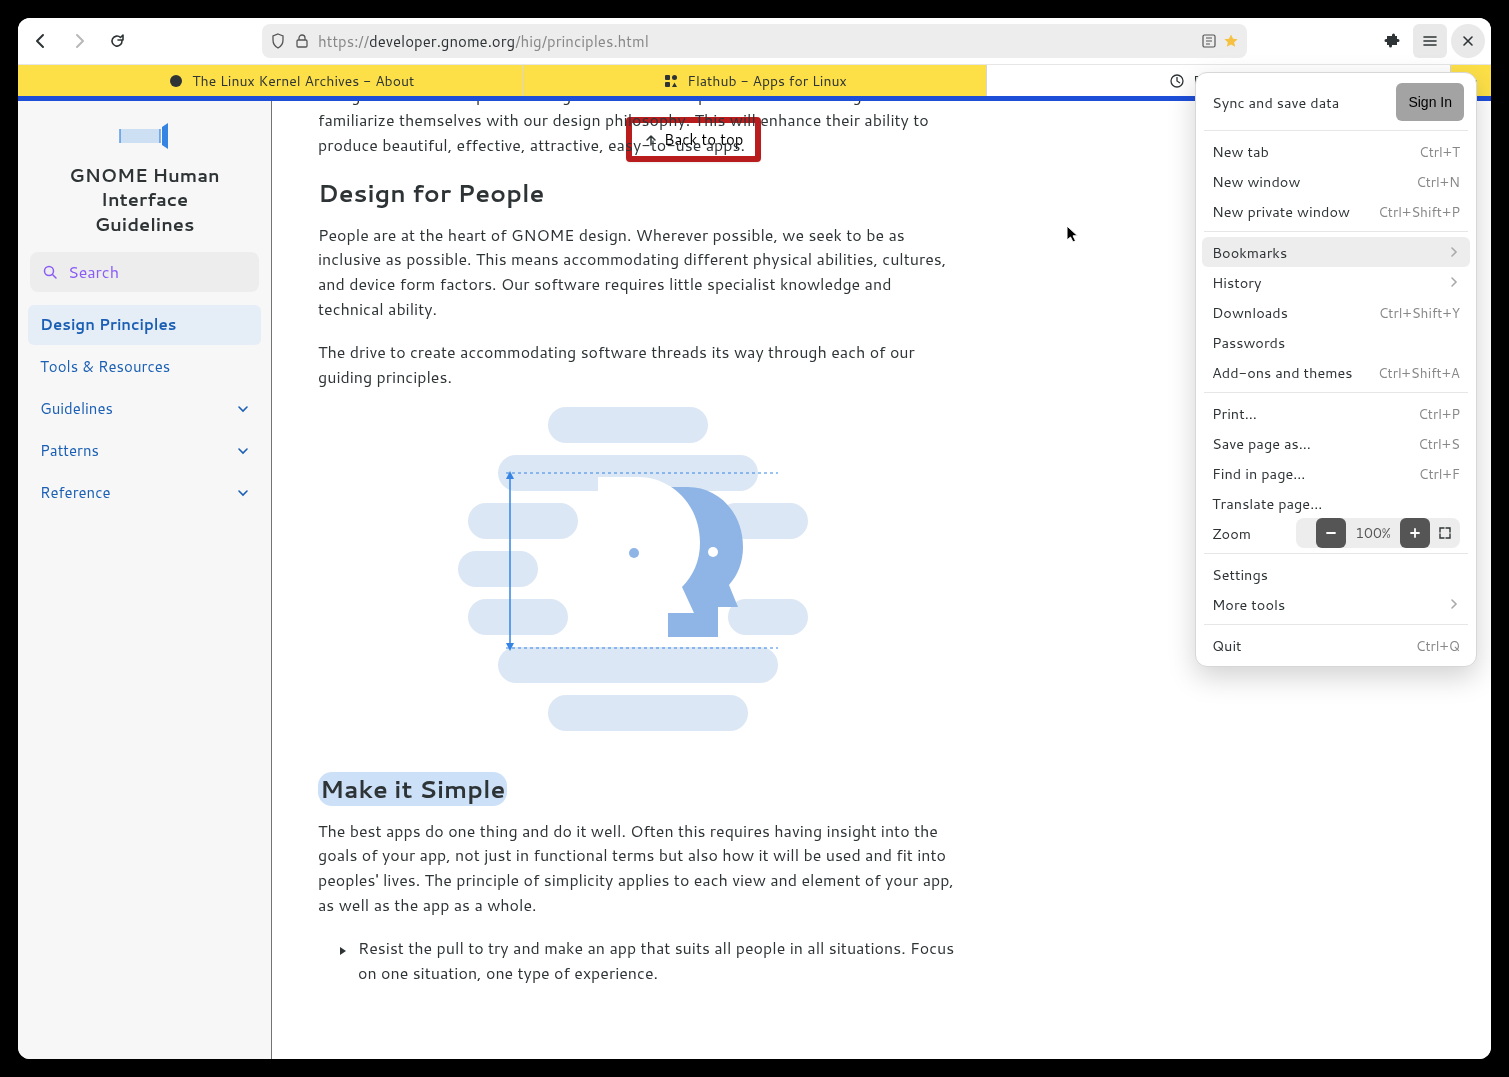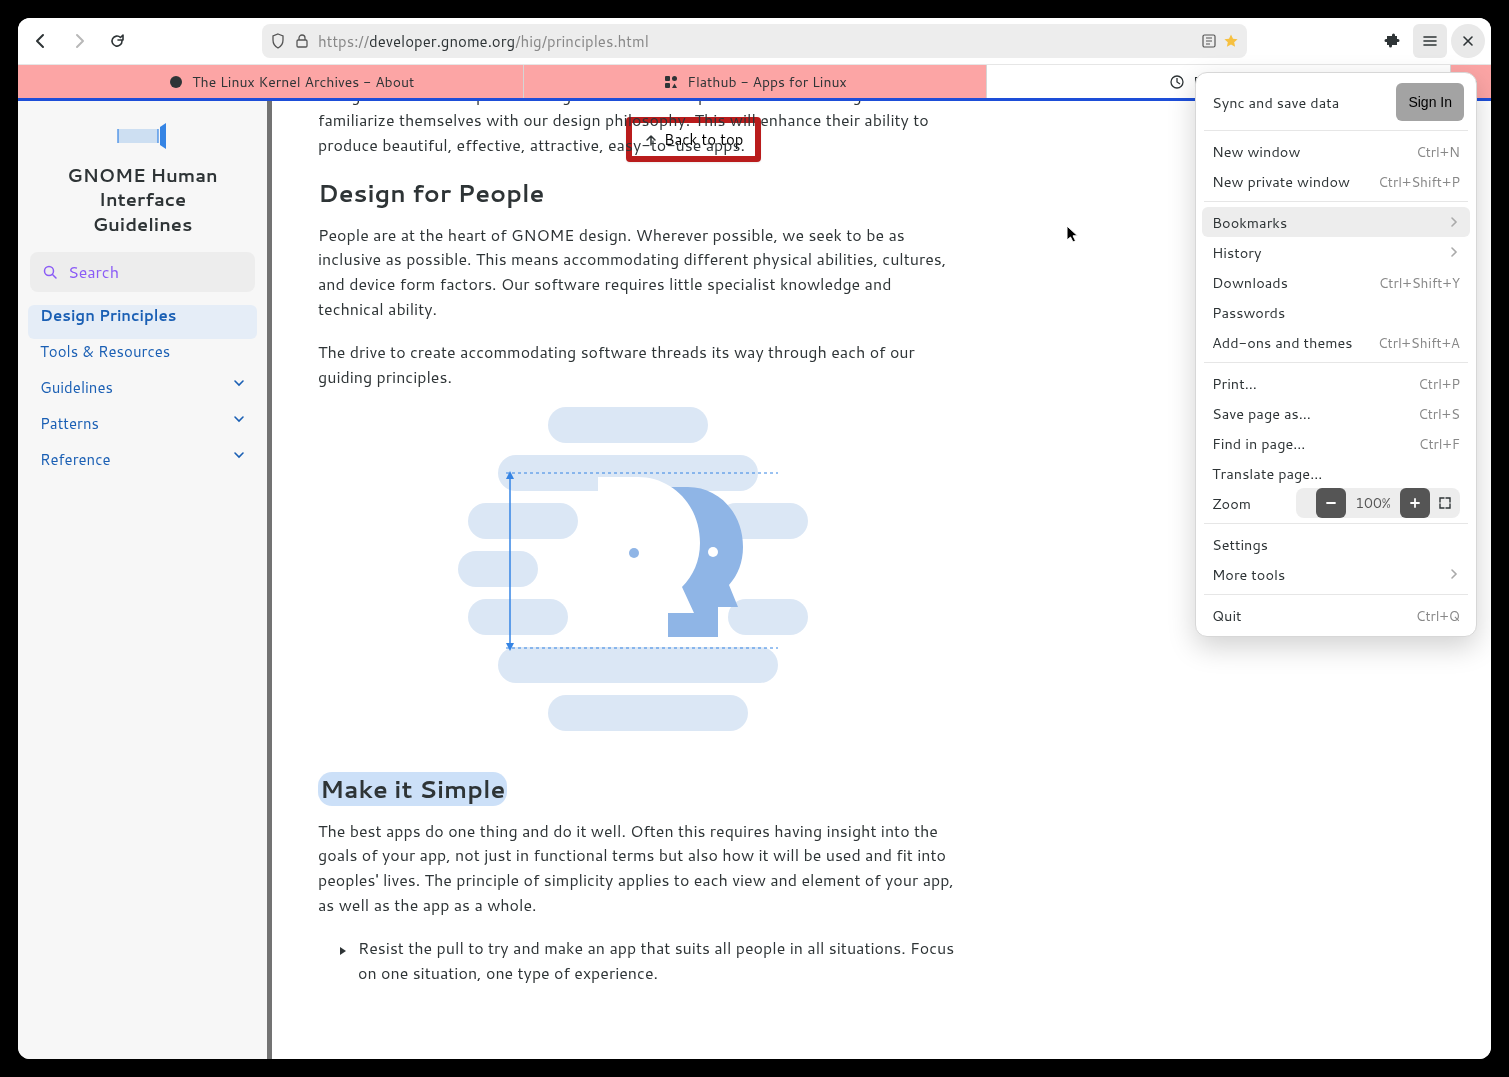--- a/index.html
+++ b/index.html
@@ -9,33 +9,33 @@
   .tbtn { width:34px; height:34px; border:none; background:transparent; border-radius:6px; display:flex; align-items:center; justify-content:center; color:#2e3436; }
   .tbtn svg { width:16px; height:16px; }
   .spacer { flex:0 0 auto; width:120px; }
   .url-bar { flex:1; height:34px; background:#ededed; border-radius:8px; display:flex; align-items:center; padding:0 8px; gap:8px; color:#555; }
   .url-icon { width:16px; height:16px; display:flex; align-items:center; justify-content:center; color:#555; }
   .url-text { font-size:15px; color:#888; white-space:nowrap; overflow:hidden; }
   .url-text .host { color:#2e3436; }
   .toolbar-right { display:flex; align-items:center; gap:4px; margin-left:auto; }
   .star-icon { color:#f6c040; }
 
-  .tabbar { height:36px; background:#fca5a5; display:flex; align-items:stretch; border-bottom:3px solid #1d4ed8;padding-left:42px; }
+  .tabbar { height:36px; background:#fde047; display:flex; align-items:stretch; border-bottom:5px solid #1d4ed8;padding-left:42px; }
   .tab { flex:1; display:flex; align-items:center; justify-content:center; gap:8px; font-size:14px; color:#2e3436; border-right:1px solid #d5d5d5; position:relative; }
   .tab.active { background:#fff; }
   .tab-icon { width:16px; height:16px; }
   .newtab { width:40px; display:flex; align-items:center; justify-content:center; }
 
   .content { flex:1; display:flex; overflow:hidden; position:relative; }
-  .sidebar { width:254px; background:#f7f7f7; border-right:5px solid #737373; display:flex; flex-direction:column; align-items:stretch; padding:12px 8px; }
+  .sidebar { width:254px; background:#f7f7f7; border-right:1px solid #737373; display:flex; flex-direction:column; align-items:stretch; padding:12px 8px; }
   .logo-box { display:flex; justify-content:center; padding:8px 0 12px; }
   .site-title { text-align:center; font-weight:800; font-size:18px; color:#2e3436; line-height:1.35; padding:0 8px 16px; }
   .search { margin:0 4px 12px; height:40px; background:#ededed; border-radius:8px; display:flex; align-items:center; gap:10px; padding:0 12px; color:#8b5cf6; }
   .nav { display:flex; flex-direction:column; gap:0; }
-  .nav-item { height:34px; border-radius:6px; display:flex; padding:0 12px; font-size:15px; color:#1a5fb4; justify-content:space-between; margin:1px 2px; }
+  .nav-item { height:40px; border-radius:6px; display:flex; align-items:center; padding:0 12px; font-size:15px; color:#1a5fb4; justify-content:space-between; margin:1px 2px; }
   .nav-item.active { background:#e5edf7; font-weight:700; }
   .chev { color:#1a5fb4; }
 
   .page { flex:1; overflow:hidden; position:relative; background:#fff; }
   .page-inner { position:absolute; left:46px; top:-18px; width:640px; color:#2e3436; font-size:16px; line-height:1.55; }
   .page-inner p { margin:0 0 18px; }
   h2.section { font-size:24px; font-weight:800; color:#2e3436; margin:16px 0 10px; }
   .hlight { background:rgba(53,132,228,.25); padding:0 2px;border-radius:14px; }
 
   .back-to-top { position:absolute; left:354px; top:16px; background:#fff; border:6px solid #b91c1c; border-radius:4px; padding:6px 12px; font-size:15px; display:flex; align-items:center; gap:6px; box-shadow:0 1px 2px rgba(0,0,0,.08); }
@@ -271,20 +271,24 @@
 </div>
 
 <div class="menu">
   <div class="signin-row">
     <span>Sync and save data</span>
     <button class="signin-btn">Sign In</button>
   </div>
   <div class="menu-sep"></div>
   <div id="menu-group-1">
       <div class="menu-row">
+        <span>New tab</span>
+        <span class="hint">Ctrl+T</span>
+      </div>
+      <div class="menu-row">
         <span>New window</span>
         <span class="hint">Ctrl+N</span>
       </div>
       <div class="menu-row">
         <span>New private window</span>
         <span class="hint">Ctrl+Shift+P</span>
       </div>
     </div>
   <div class="menu-sep"></div>
   <div id="menu-group-2">

